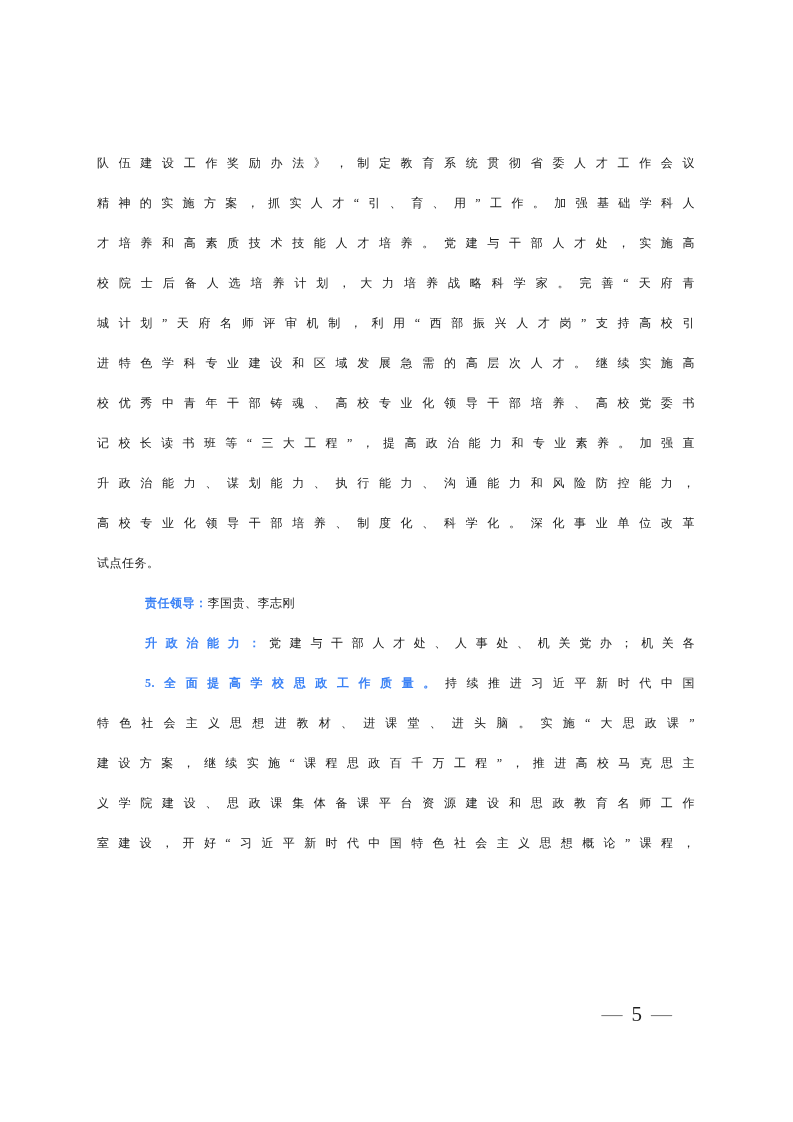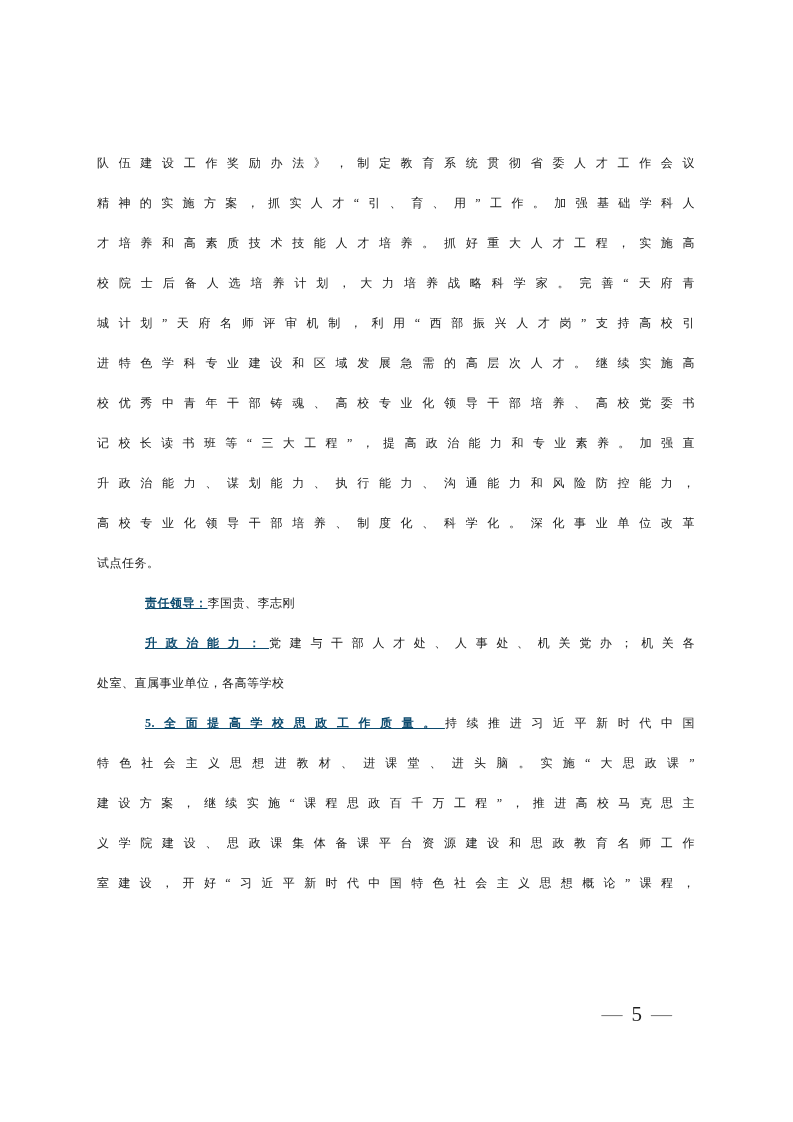--- a/index.html
+++ b/index.html
@@ -33,21 +33,21 @@
     overflow: hidden;
     letter-spacing: 0.5px;
   }
   .line.fill {
     text-align-last: justify;
   }
   .line.ind {
     text-indent: 48px;
   }
   .seg { font-weight: normal; }
-  .seg.bold { font-weight: 700; color: #0c4a6e; text-decoration: underline; }
+  .seg.bold { font-weight: 700; color: #3b82f6; }
   .footer {
     position: absolute;
     top: 1001px;
     right: 121px;
     font-size: 21px;
     line-height: 26px;
     white-space: nowrap;
   }
   .footer .dash {
     color: #7a7a7a;
@@ -59,32 +59,31 @@
   }
 </style>
 </head>
 <body>
 
 <div class="page">
 
   <div class="doc-body">
       <div class="line fill"><span class="seg">队伍建设工作奖励办法》，制定教育系统贯彻省委人才工作会议</span></div>
       <div class="line fill"><span class="seg">精神的实施方案，抓实人才“引、育、用”工作。加强基础学科人</span></div>
-      <div class="line fill"><span class="seg">才培养和高素质技术技能人才培养。抓好重大人才工程，实施高</span></div>
+      <div class="line fill"><span class="seg">才培养和高素质技术技能人才培养。党建与干部人才处，实施高</span></div>
       <div class="line fill"><span class="seg">校院士后备人选培养计划，大力培养战略科学家。完善“天府青</span></div>
       <div class="line fill"><span class="seg">城计划”天府名师评审机制，利用“西部振兴人才岗”支持高校引</span></div>
       <div class="line fill"><span class="seg">进特色学科专业建设和区域发展急需的高层次人才。继续实施高</span></div>
       <div class="line fill"><span class="seg">校优秀中青年干部铸魂、高校专业化领导干部培养、高校党委书</span></div>
       <div class="line fill"><span class="seg">记校长读书班等“三大工程”，提高政治能力和专业素养。加强直</span></div>
       <div class="line fill"><span class="seg">升政治能力、谋划能力、执行能力、沟通能力和风险防控能力，</span></div>
       <div class="line fill"><span class="seg">高校专业化领导干部培养、制度化、科学化。深化事业单位改革</span></div>
       <div class="line"><span class="seg">试点任务。</span></div>
       <div class="line ind"><span class="seg bold">责任领导：</span><span class="seg">李国贵、李志刚</span></div>
       <div class="line fill ind"><span class="seg bold">升政治能力：</span><span class="seg">党建与干部人才处、人事处、机关党办；机关各</span></div>
-      <div class="line"><span class="seg">处室、直属事业单位，各高等学校</span></div>
       <div class="line fill ind"><span class="seg bold">5.全面提高学校思政工作质量。</span><span class="seg">持续推进习近平新时代中国</span></div>
       <div class="line fill"><span class="seg">特色社会主义思想进教材、进课堂、进头脑。实施“大思政课”</span></div>
       <div class="line fill"><span class="seg">建设方案，继续实施“课程思政百千万工程”，推进高校马克思主</span></div>
       <div class="line fill"><span class="seg">义学院建设、思政课集体备课平台资源建设和思政教育名师工作</span></div>
       <div class="line fill"><span class="seg">室建设，开好“习近平新时代中国特色社会主义思想概论”课程，</span></div>
     </div>
 
   <div class="footer">
     <span class="dash">—</span><span class="num">5</span><span class="dash">—</span>
   </div>

